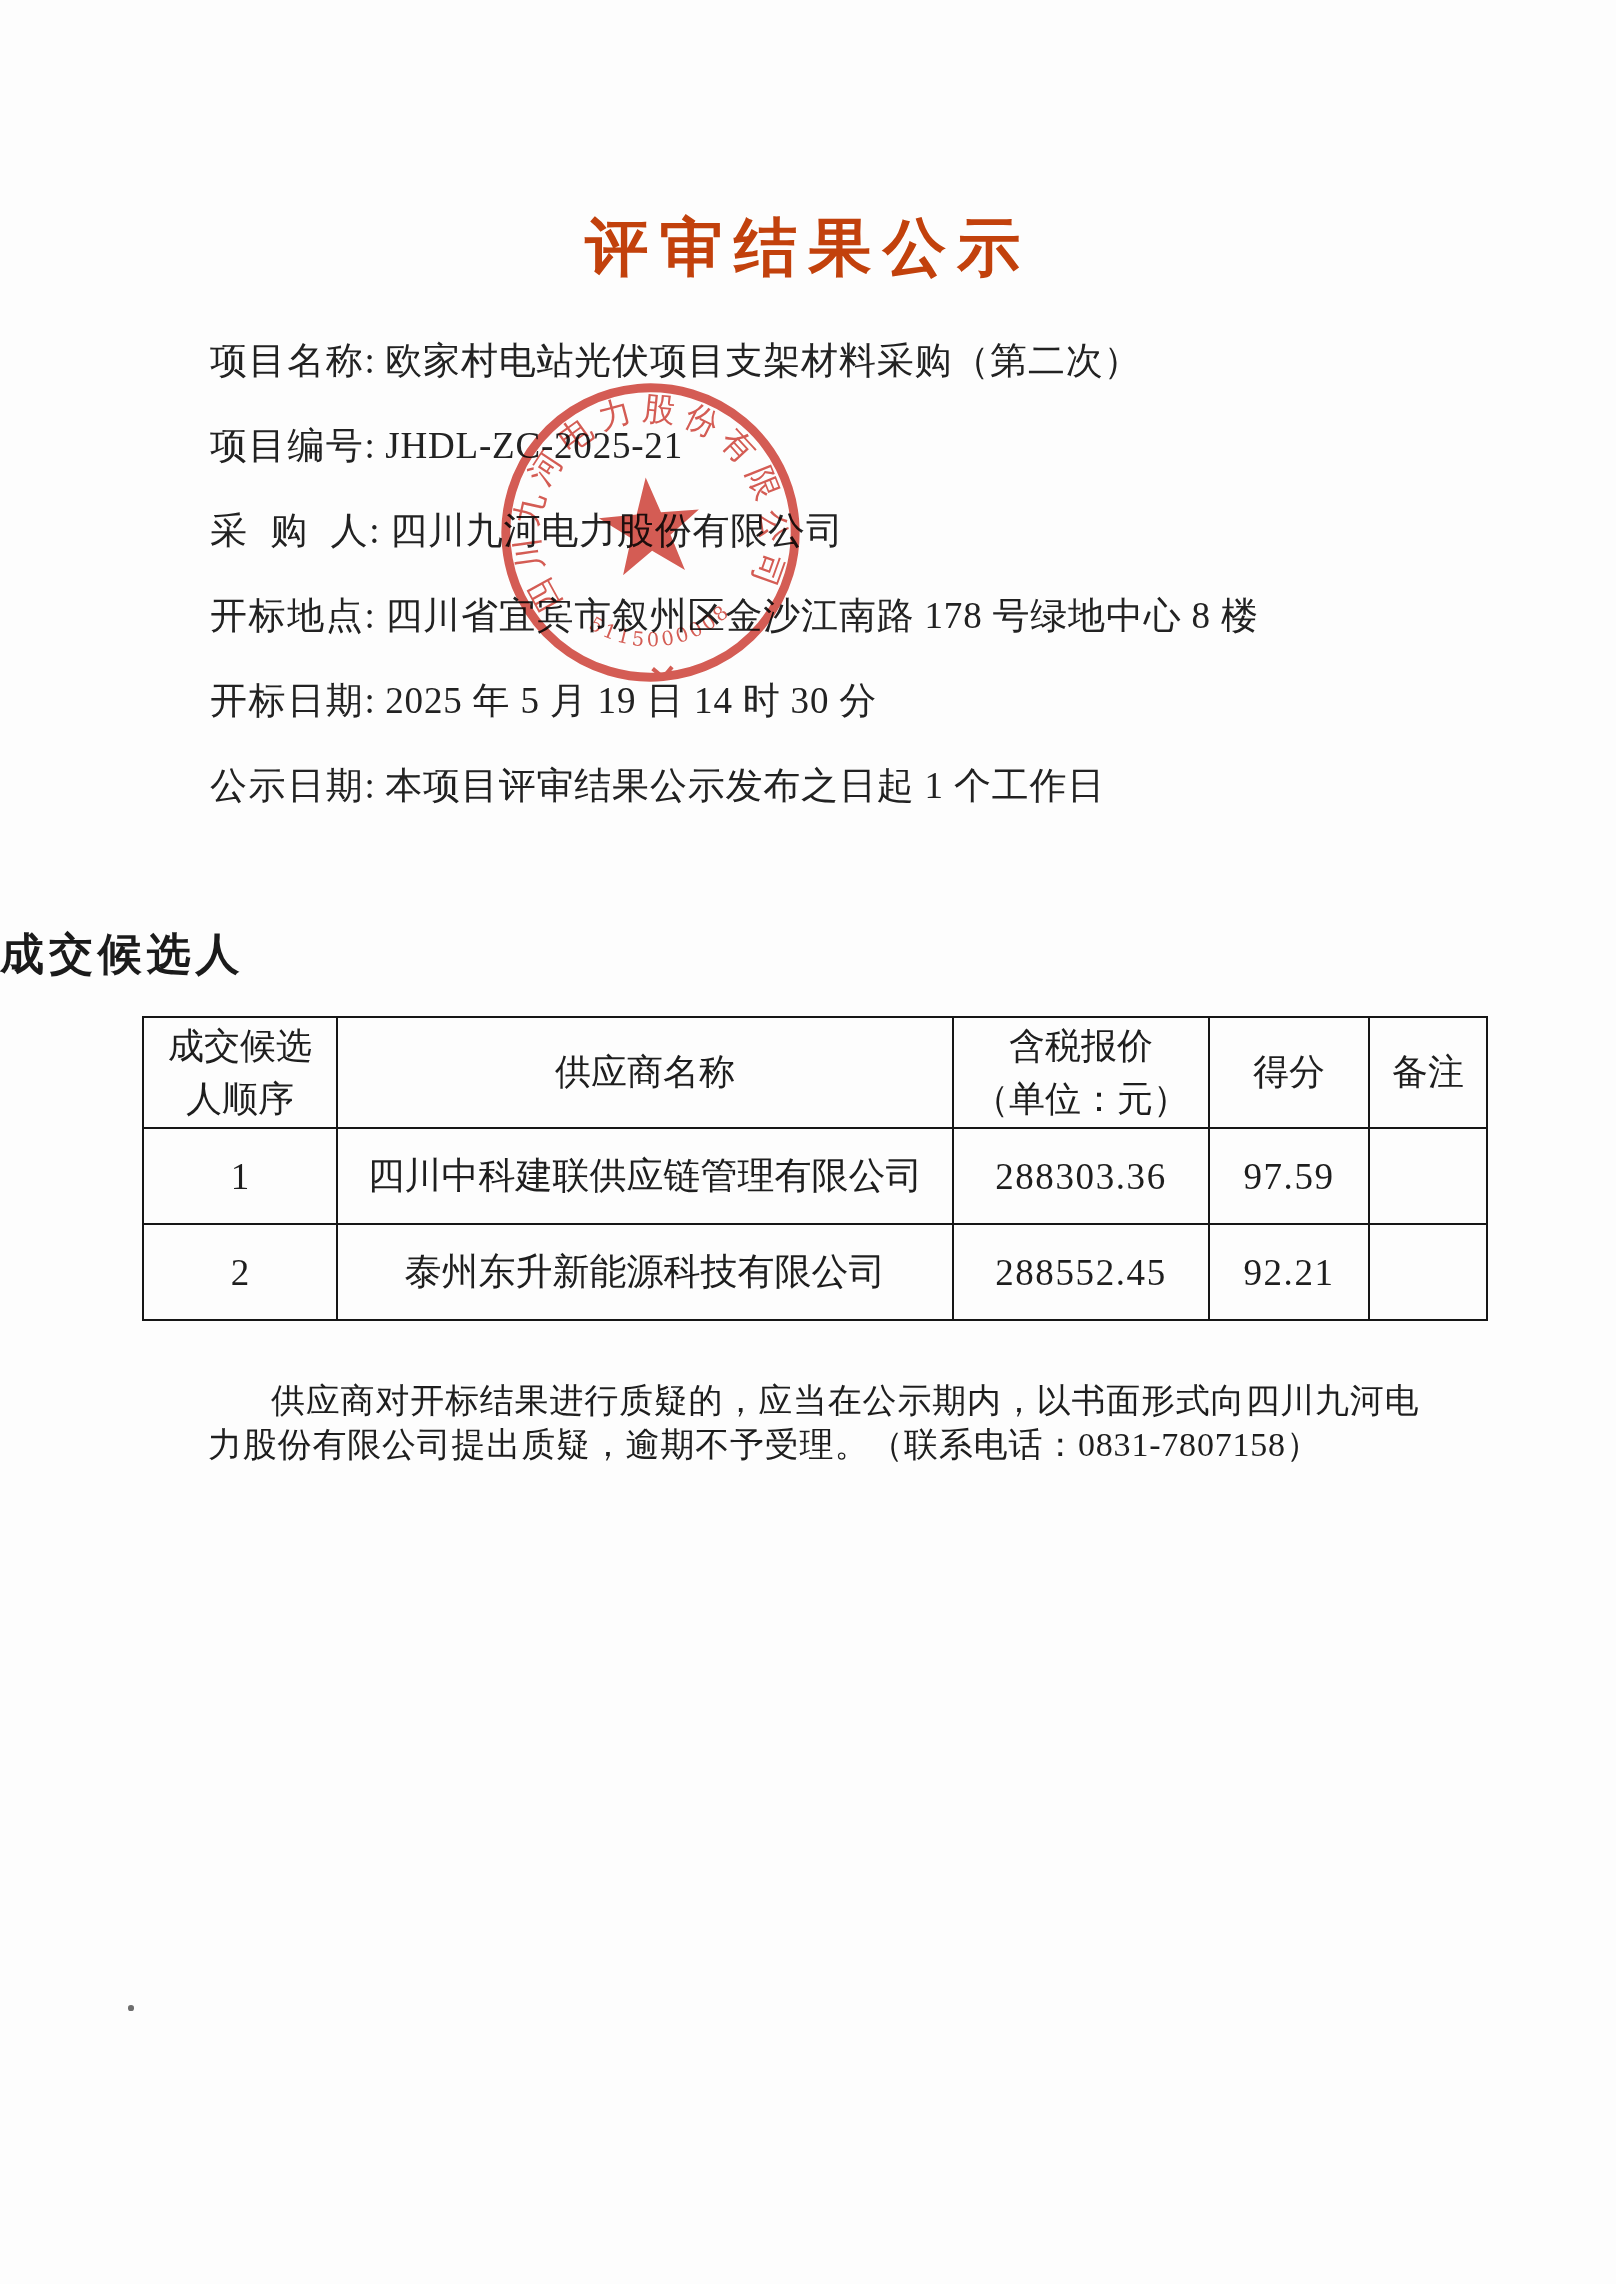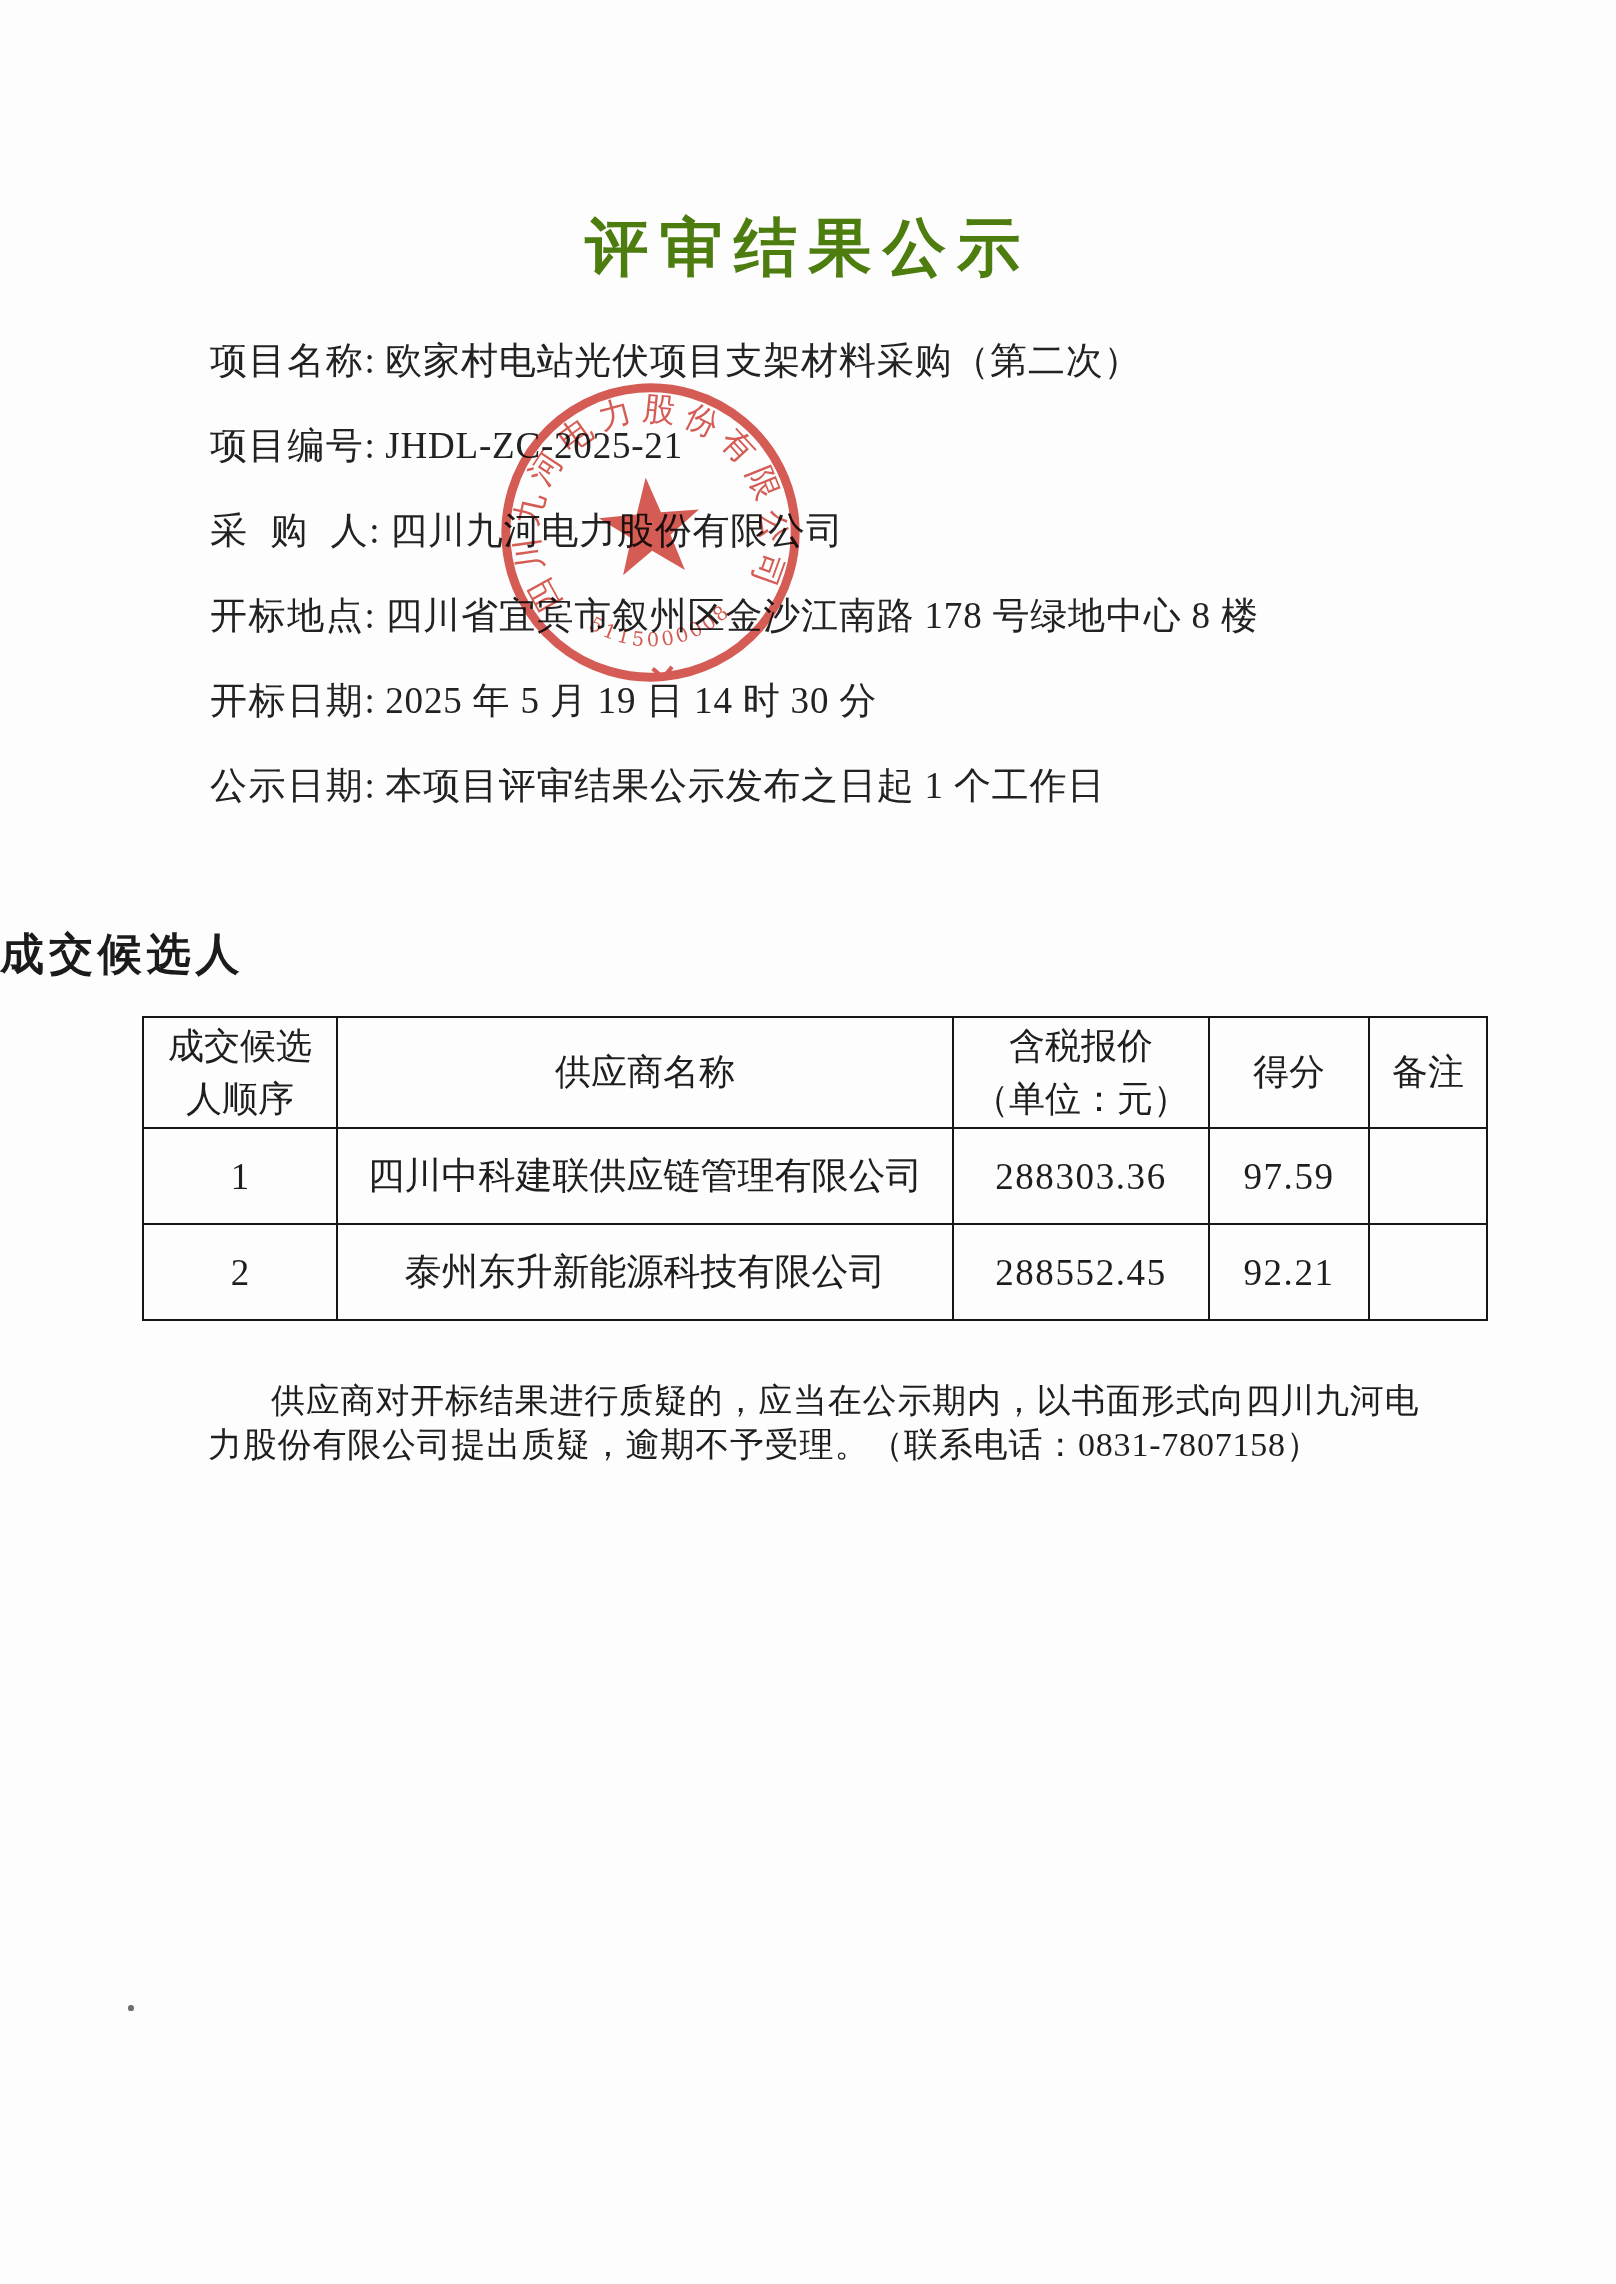--- a/index.html
+++ b/index.html
@@ -11,21 +11,21 @@
     position:relative;
     overflow:hidden;
   }
   .page{position:absolute;inset:0;}
 
   .doc-title{
     position:absolute;left:0;right:0;top:205px;
     text-align:center;
     font-size:63px;font-weight:bold;
     letter-spacing:11.4px;
-    color:#4d7c0f;
+    color:#c2410c;
   }
 
   .info-block{position:absolute;left:210px;top:339px;}
   .info-line{height:85px;font-size:37px;line-height:1.2;white-space:nowrap;}
   .info-label{display:inline-block;white-space:pre;letter-spacing:1.6px;}
   .info-value{margin-left:9px;letter-spacing:0.8px;}
 
   .section-title{
     position:absolute;left:0;right:0;top:925px;
     text-align:left;

